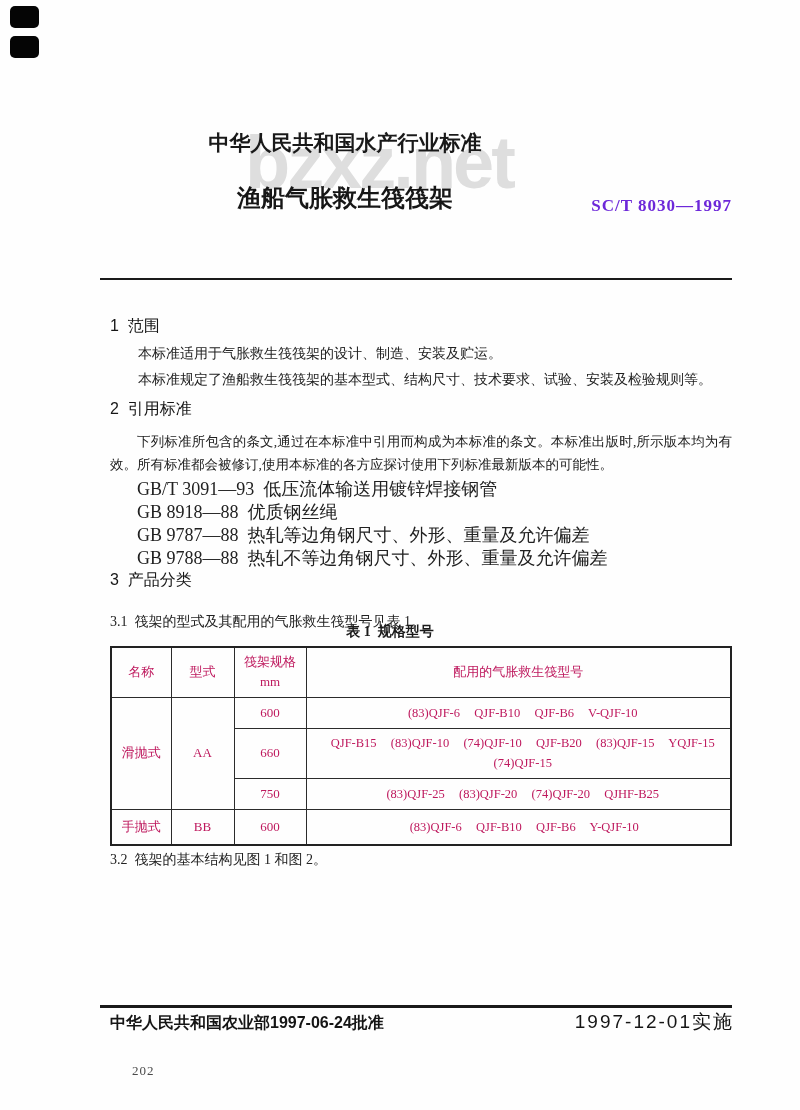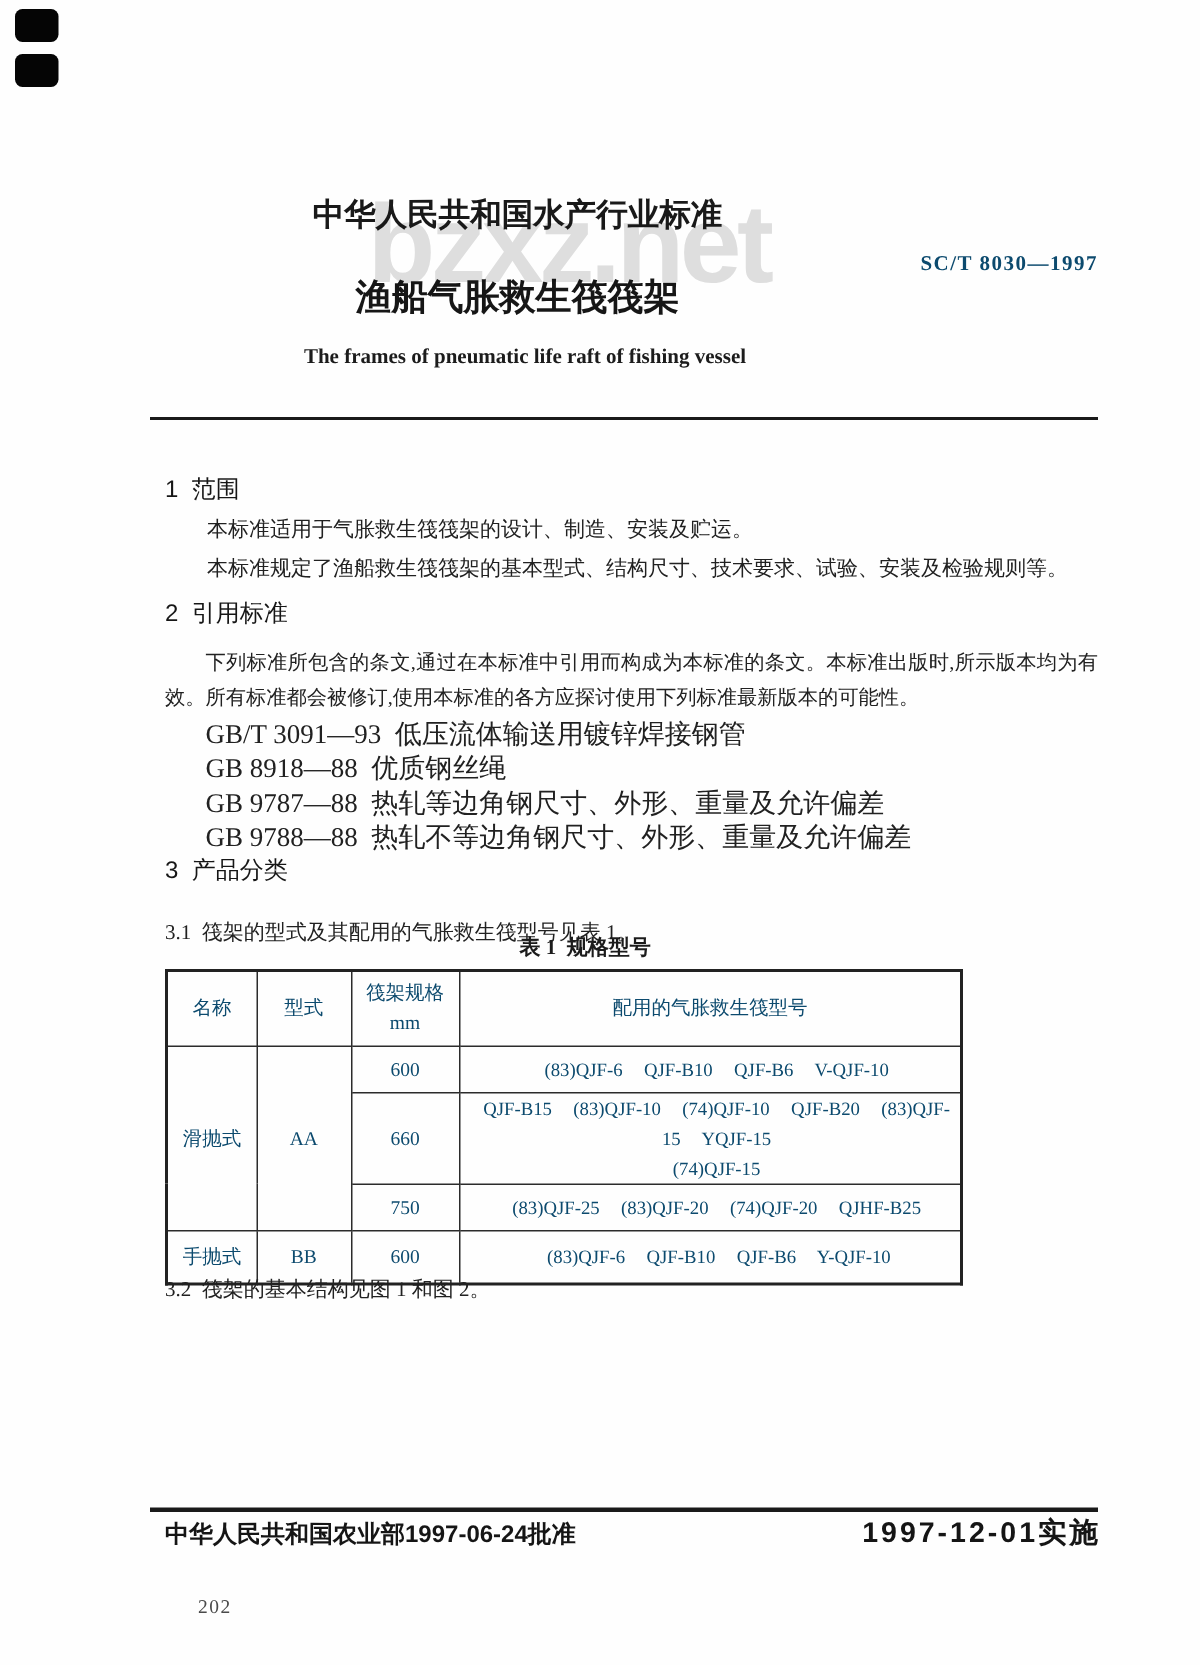--- a/index.html
+++ b/index.html
@@ -31,22 +31,22 @@
   .doc-title {
     position:absolute; left:100px; top:182px; width:490px; z-index:1;
     text-align:center; font-family:"Liberation Sans","DejaVu Sans",sans-serif;
     font-weight:bold; font-size:24px; color:#161616; white-space:pre-wrap;
   }
   .doc-title-en {
     position:absolute; left:100px; top:231px; width:500px; z-index:1;
     text-align:center; font-weight:bold; font-size:14px; color:#1c1c1c;
   }
   .std-no {
-    position:absolute; right:68px; top:169px; z-index:1;
-    font-weight:bold; font-size:14px; letter-spacing:1px; color:#0c4a6e;
+    position:absolute; right:68px; top:196px; z-index:1;
+    font-weight:bold; font-size:17px; letter-spacing:1px; color:#6d28d9;
   }
   .rule { position:absolute; left:100px; width:632px; height:2px; background:#1a1a1a; }
   .rule-top { top:278px; height:2px; }
   .rule-bottom { top:1005px; height:3px; }
   .h-sec {
     position:absolute; left:110px; width:622px;
     font-family:"Liberation Sans","DejaVu Sans",sans-serif;
     font-weight:normal; font-size:16px; color:#161616; white-space:pre-wrap;
   }
   .body-block { position:absolute; left:110px; width:622px; font-size:14px; }
@@ -54,23 +54,23 @@
   .intro { position:absolute; left:110px; width:622px; font-size:13.5px;
            line-height:23px; text-indent:2em; text-align:justify; }
   .refs { position:absolute; left:110px; width:622px; font-size:18px; }
   .refs p { line-height:23px; padding-left:27px; white-space:pre-wrap; }
   .clause { position:absolute; left:110px; width:622px; font-size:14px; white-space:pre-wrap; }
   .tbl-caption {
     position:absolute; left:110px; top:623px; width:560px;
     text-align:center; font-size:14px; font-weight:bold; color:#1b1b1b; white-space:pre-wrap;
   }
   table.spec {
-    position:absolute; left:110px; top:646px; width:532px;
+    position:absolute; left:110px; top:646px; width:622px;
     border-collapse:collapse; table-layout:fixed;
-    font-size:13px; color:#0c4a6e;
+    font-size:13px; color:#be185d;
   }
   table.spec th, table.spec td {
     border:1px solid #2b2b2b; font-weight:normal;
     text-align:center; vertical-align:middle; line-height:20px;
   }
   table.spec { border:2px solid #222; }
   th.hdr-spec { white-space:pre-line; line-height:19px; }
   td.models {
     text-align:left; padding-left:13px; padding-right:4px;
     white-space:pre-wrap; word-spacing:4px; font-size:12.5px; line-height:22px;
@@ -78,41 +78,40 @@
   td.models.center-ish { padding-left:16px;border-radius:10px; }
   .row-h { height:50px; } .row-s { height:31px; } .row-m { height:50px; } .row-b { height:36px; }
   .footer-approval {
     position:absolute; left:110px; top:1013px;
     font-family:"Liberation Sans","DejaVu Sans",sans-serif;
     font-weight:bold; font-size:16px; color:#151515;
   }
   .footer-impl {
     position:absolute; right:66px; top:1009px;
     font-family:"Liberation Sans","DejaVu Sans",sans-serif;
-    font-weight:bold; font-size:19px; letter-spacing:2px; color:#151515;
+    font-weight:normal; font-size:19px; letter-spacing:2px; color:#151515;
   }
   .page-number {
     position:absolute; left:132px; top:1063px;
     font-size:13px; color:#4a4a4a; letter-spacing:1px;
   }
 </style>
 </head>
 <body>
 
 <div class="page">
 
   <div class="scan-mark m1"></div>
   <div class="scan-mark m2"></div>
 
   <div class="watermark">bzxz.net</div>
 
   <div class="std-class">中华人民共和国水产行业标准</div>
   <div class="std-no">SC/T 8030—1997</div>
   <div class="doc-title">渔船气胀救生筏筏架</div>
-  <div class="doc-title-en">The frames of pneumatic life raft of fishing vessel</div>
   <div class="rule rule-top"></div>
 
   <div class="h-sec" style="top:316px;">1  范围</div>
   <div class="body-block" style="top:341px;">
     <p>本标准适用于气胀救生筏筏架的设计、制造、安装及贮运。</p>
     <p>本标准规定了渔船救生筏筏架的基本型式、结构尺寸、技术要求、试验、安装及检验规则等。</p>
   </div>
 
   <div class="h-sec" style="top:399px;">2  引用标准</div>
   <div class="intro" style="top:430px;">下列标准所包含的条文,通过在本标准中引用而构成为本标准的条文。本标准出版时,所示版本均为有效。所有标准都会被修订,使用本标准的各方应探讨使用下列标准最新版本的可能性。</div>

